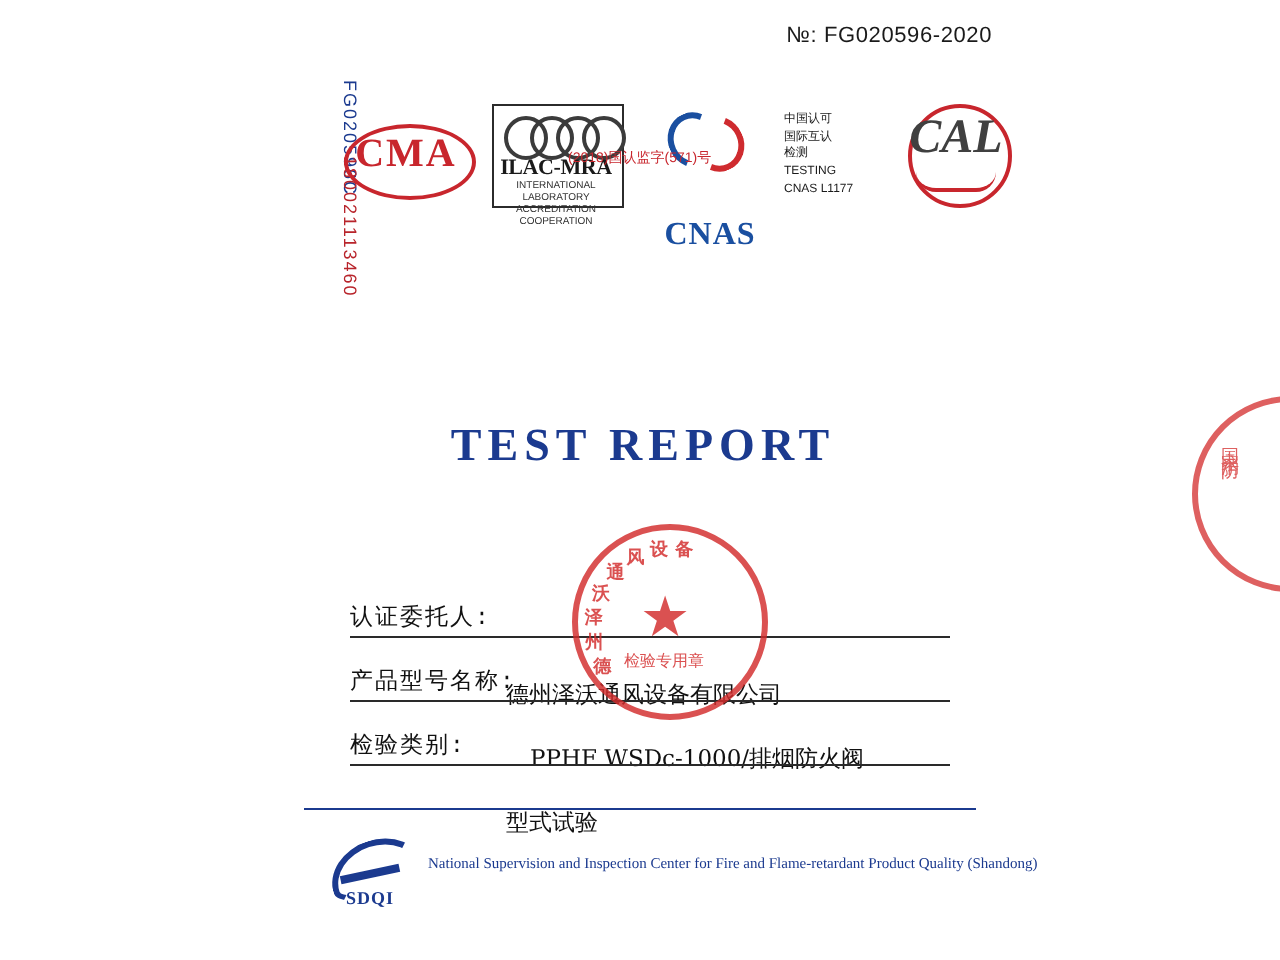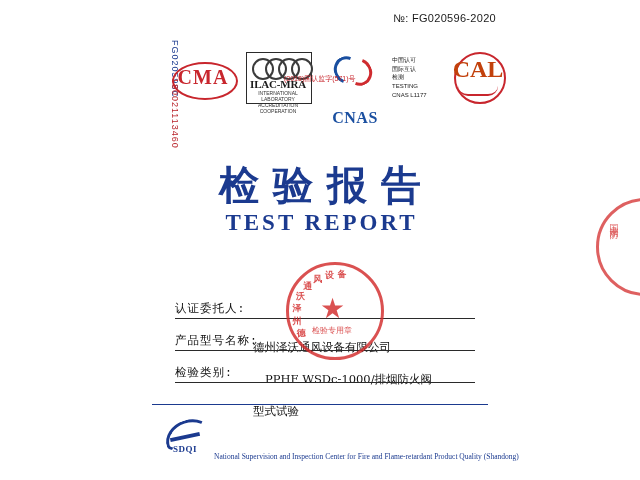--- a/index.html
+++ b/index.html
@@ -196,21 +196,22 @@
     border-radius: 50%;
   }
   .cal .inner {
     position: absolute;
     left: 0; top: 6px;
     width: 52px;
     text-align: center;
     font-family: "Liberation Serif", serif;
     font-weight: bold;
     font-size: 24px;
-    color: #c2410c;
+    color: #404040;
+    font-style: italic;
   }
   .cal .tail {
     position: absolute;
     left: 6px; top: 36px;
     width: 40px;
     height: 8px;
     border-bottom: 2px solid #c8262d;
     border-radius: 0 0 40px 40px;
   }
 
@@ -396,21 +397,21 @@
     left: 62px; top: 2px;
     font-family: "DejaVu Serif", serif;
     font-weight: bold;
     font-size: 13px;
     color: #1b3a8f;
     white-space: nowrap;
     letter-spacing: 0.5px;
   }
   .footer .en {
     position: absolute;
-    left: 62px; top: 34px;
+    left: 62px; top: 9px;
     font-family: "Liberation Serif", serif;
     font-size: 7.5px;
     color: #1b3a8f;
     white-space: nowrap;
   }
 </style>
 </head>
 <body>
 
 <div id="page">
@@ -460,21 +461,20 @@
 
     <div class="logo cal">
       <div class="circle"></div>
       <div class="inner">CAL</div>
       <div class="tail"></div>
     </div>
   </div>
 
   <div class="callabel">(2018)国认监字(571)号</div>
 
-  <div class="title-cn">检验报告</div>
   <div class="title-en">TEST REPORT</div>
 
   <div class="field" id="field-client">
     <div class="flabel">认证委托人:</div>
     <div class="fvalue">德州泽沃通风设备有限公司</div>
     <div class="fline"></div>
   </div>
 
   <div class="field" id="field-model">
     <div class="flabel">产品型号名称:</div>

